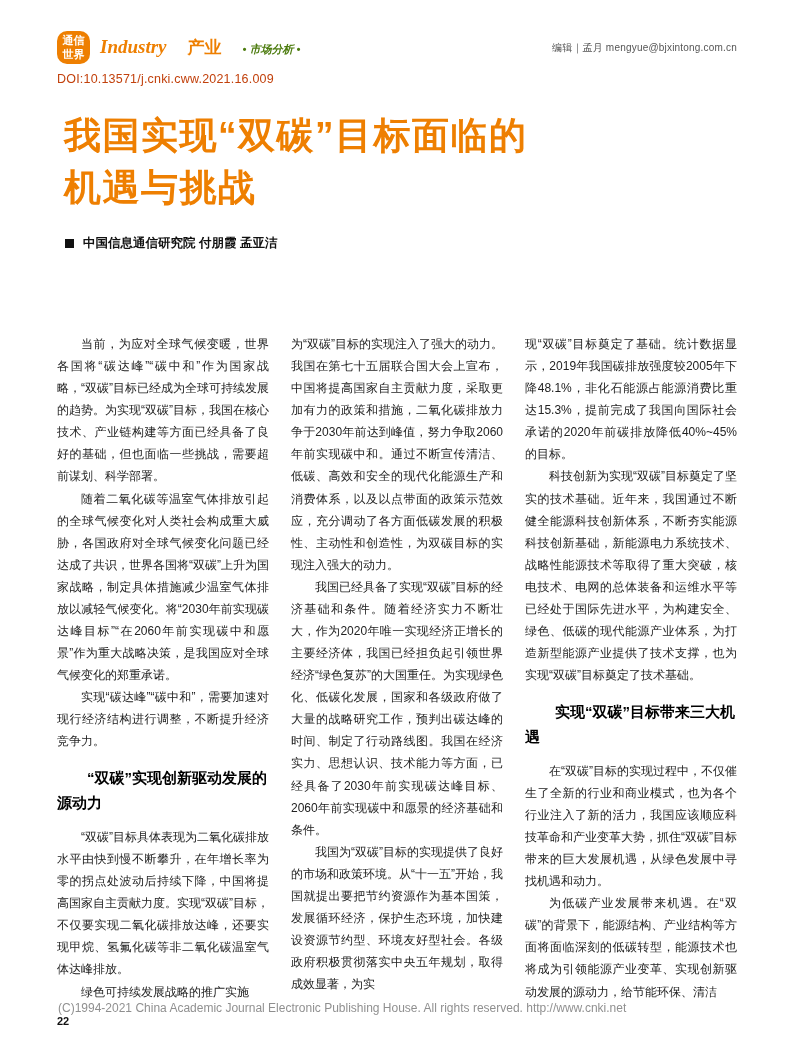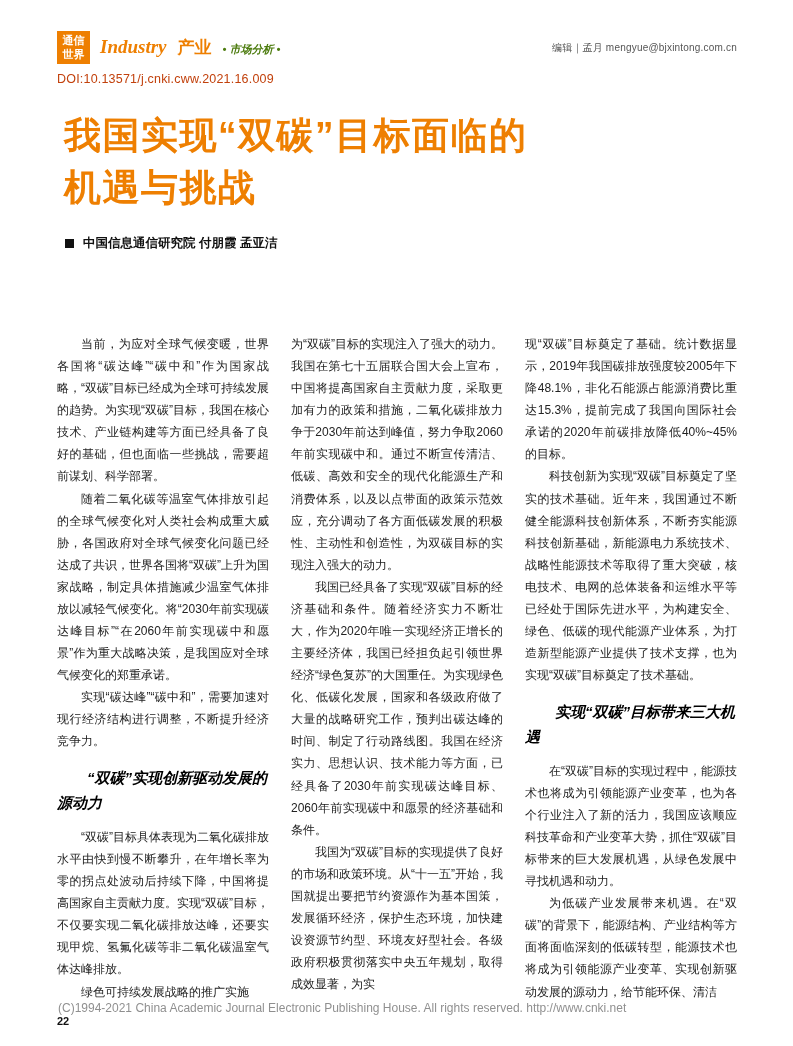--- a/index.html
+++ b/index.html
@@ -7,40 +7,40 @@
   .page {
     position:relative; width:793px; height:1046px; margin:0 auto;
     background:#ffffff; overflow:hidden;
     font-family:"Liberation Sans","DejaVu Sans",sans-serif;
     --accent:#ee7f01;
   }
   .topbar { position:absolute; top:31px; left:57px; right:56px; display:flex; align-items:center; }
   .logo {
     width:33px; height:33px; background:var(--accent); color:#fff;
     display:flex; flex-direction:column; align-items:center; justify-content:center;
-    font-size:11px; font-weight:bold; line-height:1.25; border-radius:0; flex:0 0 auto;
+    font-size:11px; font-weight:bold; line-height:1.25; border-radius:10px; flex:0 0 auto;
   }
-  .section-line { margin-left:10px; display:flex; align-items:baseline; gap:11px; white-space:nowrap;text-align:center; }
+  .section-line { margin-left:10px; display:flex; align-items:baseline; gap:21px; white-space:nowrap;text-align:center; }
   .sec-en { color:var(--accent); font-weight:bold; font-style:italic; font-size:19px; font-family:"Liberation Serif","DejaVu Serif",serif; }
   .sec-cn { color:var(--accent); font-weight:bold; font-size:17px; }
   .sec-sub { color:#4d7c0f; font-weight:bold; font-size:11px;font-style:italic; }
   .editor { margin-left:auto; font-size:10px; color:#555; letter-spacing:0.2px; align-self:flex-start; margin-top:10px; }
   .doi { position:absolute; top:72px; left:57px; font-size:12.5px; color:#c2410c; letter-spacing:0.2px; }
   .title {
     position:absolute; top:110px; left:64px;
     color:var(--accent); font-size:37px; line-height:1.4; font-weight:bold; letter-spacing:1.5px;
   }
   .title span { display:block; }
   .byline { position:absolute; top:235px; left:65px; font-size:12.5px; color:#111; display:flex; align-items:center; gap:9px; font-weight:bold; }
   .byline .sq { width:9px; height:9px; background:#111; display:inline-block; flex:0 0 auto; }
   .columns { position:absolute; top:333px; left:57px; width:680px; height:676px; display:flex; gap:22px; overflow:hidden; }
   .col { flex:0 0 212px; width:212px; }
   .body-p { font-size:12px; line-height:1.84; text-align:justify; color:#222; text-indent:2em; }
   .body-p.noindent { text-indent:0; }
-  .col-heading { font-size:15px; line-height:1.65; font-weight:bold; color:#000; margin:14px 0 10px; text-indent:2em; text-align:left;font-style:italic; }
+  .col-heading { font-size:15px; line-height:1.65; font-weight:bold; color:#000; margin:14px 0 10px; text-indent:2em; text-align:left; }
   .watermark { position:absolute; top:1001px; left:58px; font-size:12px; color:#7c7c7c; opacity:0.85; white-space:nowrap; z-index:3; }
   .pagenum { position:absolute; top:1015px; left:57px; font-size:11px; font-weight:bold; color:#111; }
 </style>
 </head>
 <body>
 
 <div class="page">
 
   <header class="topbar">
     <div class="logo">
@@ -78,21 +78,21 @@
       </div>
       <div class="col">
         <p class="body-p noindent">为“双碳”目标的实现注入了强大的动力。我国在第七十五届联合国大会上宣布，中国将提高国家自主贡献力度，采取更加有力的政策和措施，二氧化碳排放力争于2030年前达到峰值，努力争取2060年前实现碳中和。通过不断宣传清洁、低碳、高效和安全的现代化能源生产和消费体系，以及以点带面的政策示范效应，充分调动了各方面低碳发展的积极性、主动性和创造性，为双碳目标的实现注入强大的动力。</p>
         <p class="body-p">我国已经具备了实现“双碳”目标的经济基础和条件。随着经济实力不断壮大，作为2020年唯一实现经济正增长的主要经济体，我国已经担负起引领世界经济“绿色复苏”的大国重任。为实现绿色化、低碳化发展，国家和各级政府做了大量的战略研究工作，预判出碳达峰的时间、制定了行动路线图。我国在经济实力、思想认识、技术能力等方面，已经具备了2030年前实现碳达峰目标、2060年前实现碳中和愿景的经济基础和条件。</p>
         <p class="body-p">我国为“双碳”目标的实现提供了良好的市场和政策环境。从“十一五”开始，我国就提出要把节约资源作为基本国策，发展循环经济，保护生态环境，加快建设资源节约型、环境友好型社会。各级政府积极贯彻落实中央五年规划，取得成效显著，为实</p>
       </div>
       <div class="col">
         <p class="body-p noindent">现“双碳”目标奠定了基础。统计数据显示，2019年我国碳排放强度较2005年下降48.1%，非化石能源占能源消费比重达15.3%，提前完成了我国向国际社会承诺的2020年前碳排放降低40%~45%的目标。</p>
         <p class="body-p">科技创新为实现“双碳”目标奠定了坚实的技术基础。近年来，我国通过不断健全能源科技创新体系，不断夯实能源科技创新基础，新能源电力系统技术、战略性能源技术等取得了重大突破，核电技术、电网的总体装备和运维水平等已经处于国际先进水平，为构建安全、绿色、低碳的现代能源产业体系，为打造新型能源产业提供了技术支撑，也为实现“双碳”目标奠定了技术基础。</p>
         <h2 class="col-heading">实现“双碳”目标带来三大机遇</h2>
-        <p class="body-p">在“双碳”目标的实现过程中，能源技术也将成为引领能源产业变革，也为各个行业注入了新的活力，我国应该顺应科技革命和产业变革大势，抓住“双碳”目标带来的巨大发展机遇，从绿色发展中寻找机遇和动力。</p>
+        <p class="body-p">在“双碳”目标的实现过程中，不仅催生了全新的行业和商业模式，也为各个行业注入了新的活力，我国应该顺应科技革命和产业变革大势，抓住“双碳”目标带来的巨大发展机遇，从绿色发展中寻找机遇和动力。</p>
         <p class="body-p">为低碳产业发展带来机遇。在“双碳”的背景下，能源结构、产业结构等方面将面临深刻的低碳转型，能源技术也将成为引领能源产业变革、实现创新驱动发展的源动力，给节能环保、清洁</p>
       </div>
     </main>
 
   <div class="watermark">(C)1994-2021 China Academic Journal Electronic Publishing House. All rights reserved.  http://www.cnki.net</div>
   <div class="pagenum">22</div>
 
 </div>
 
 </body></html>

